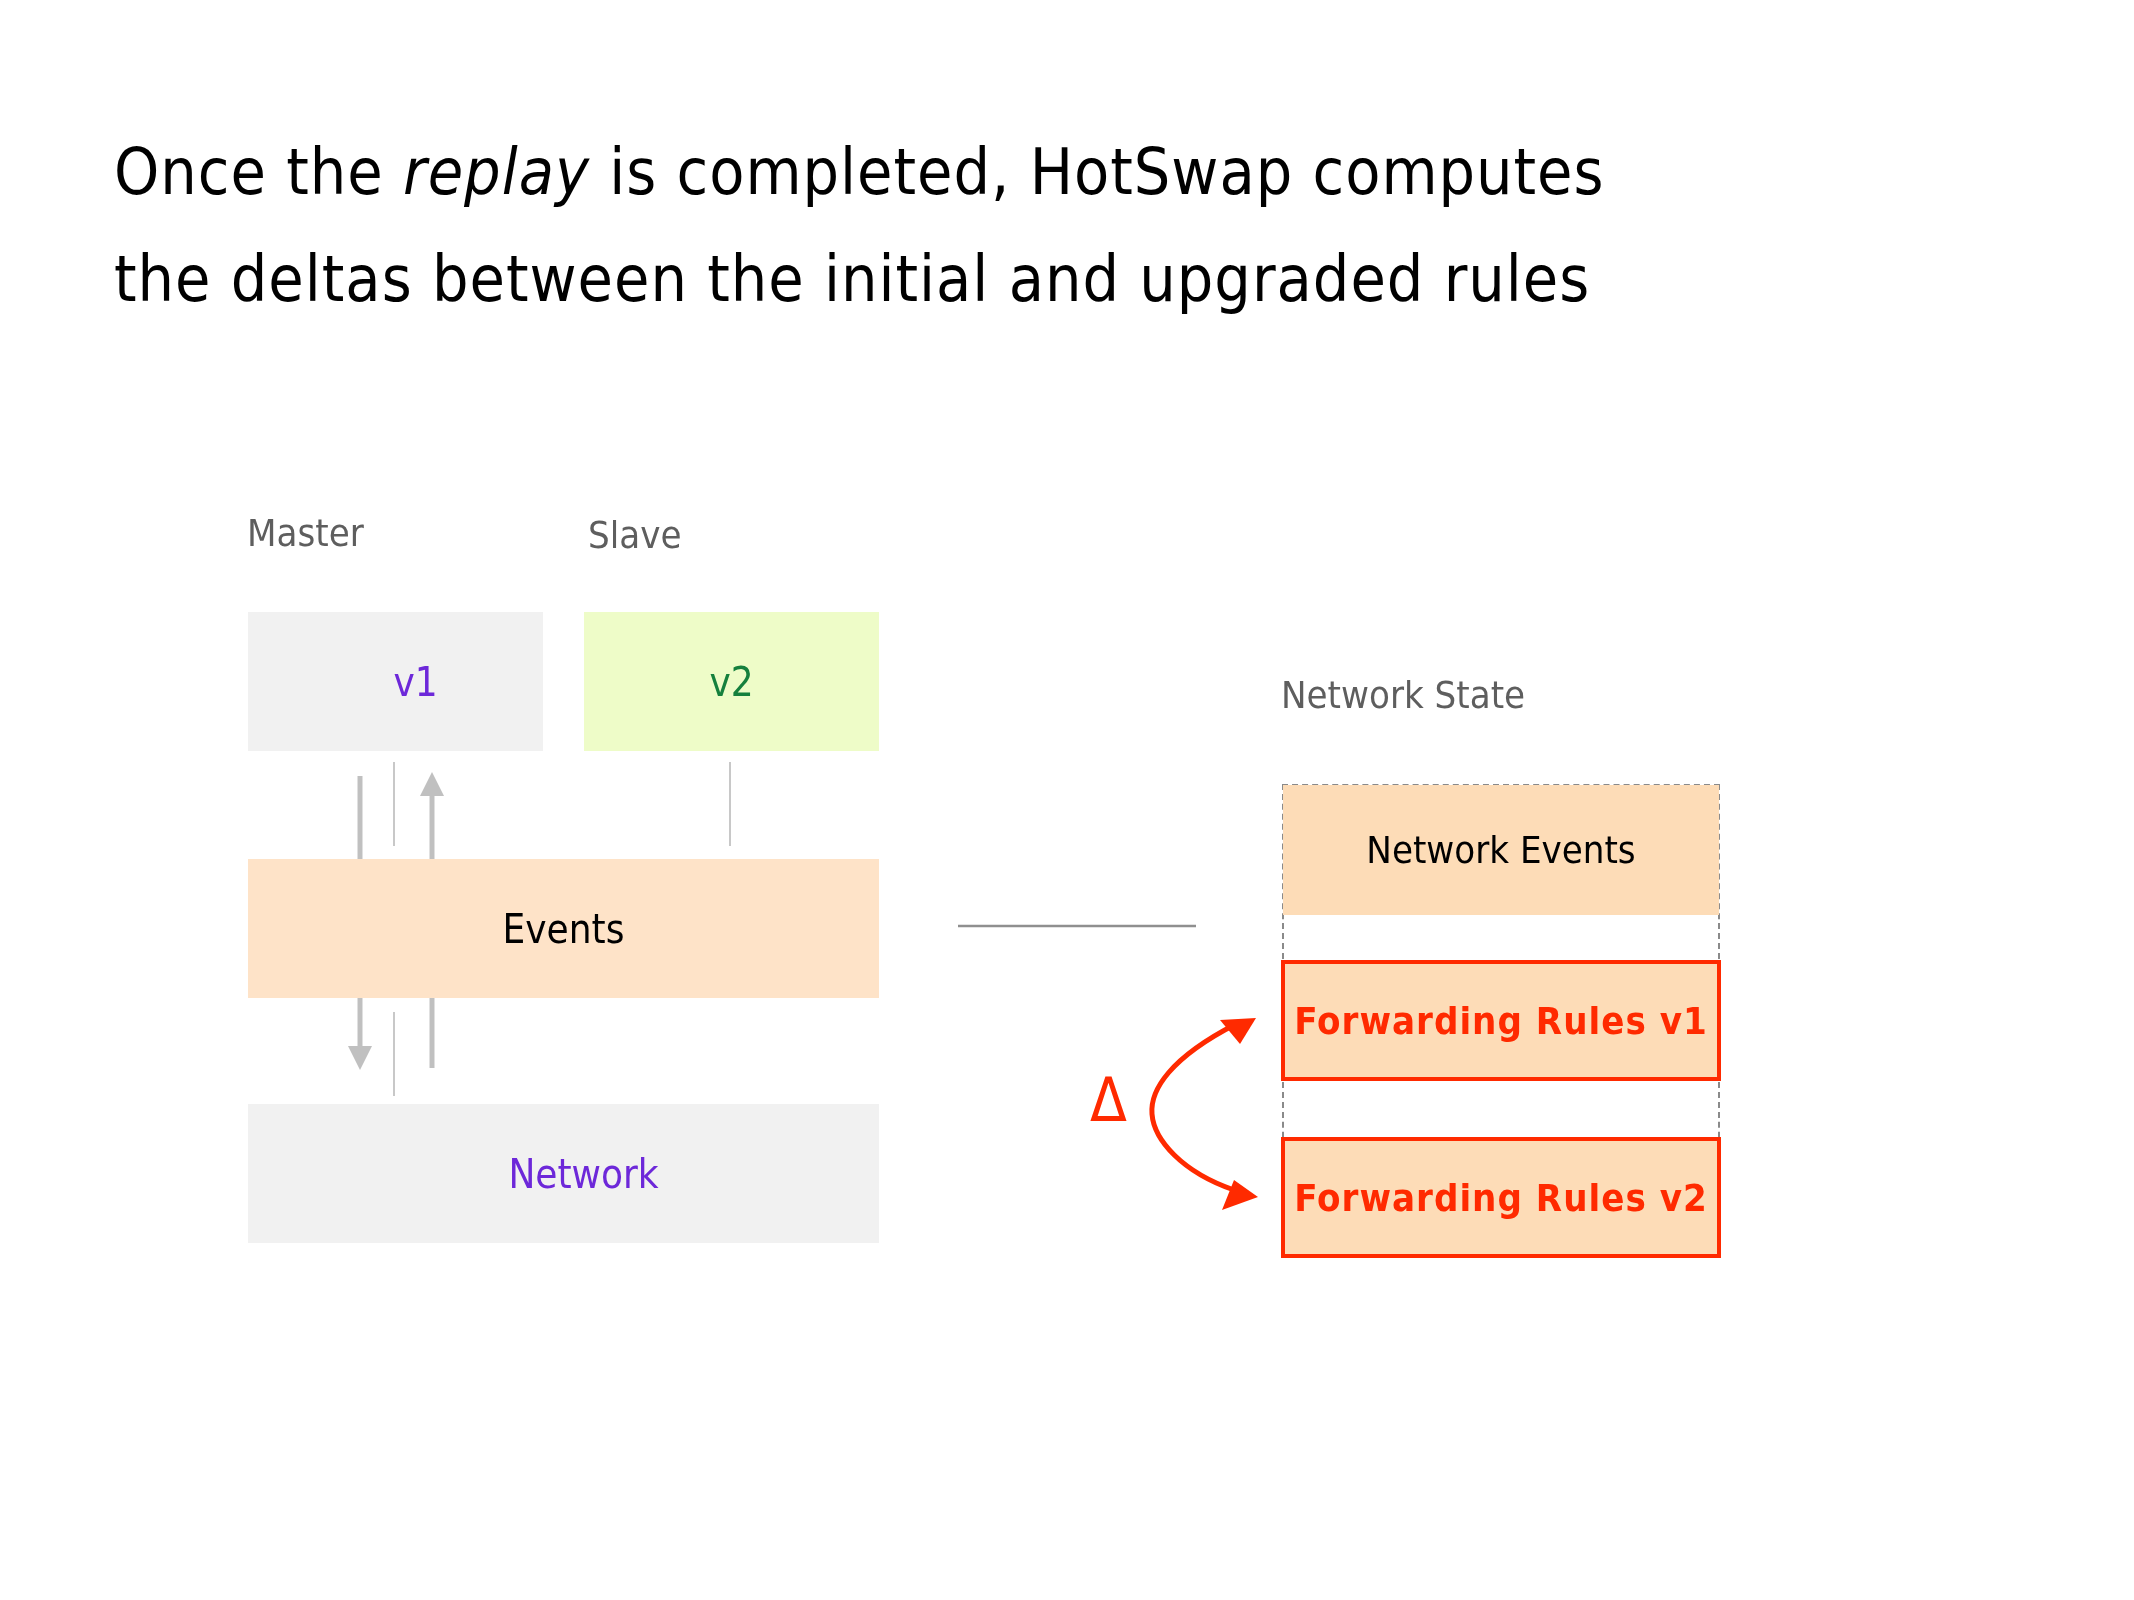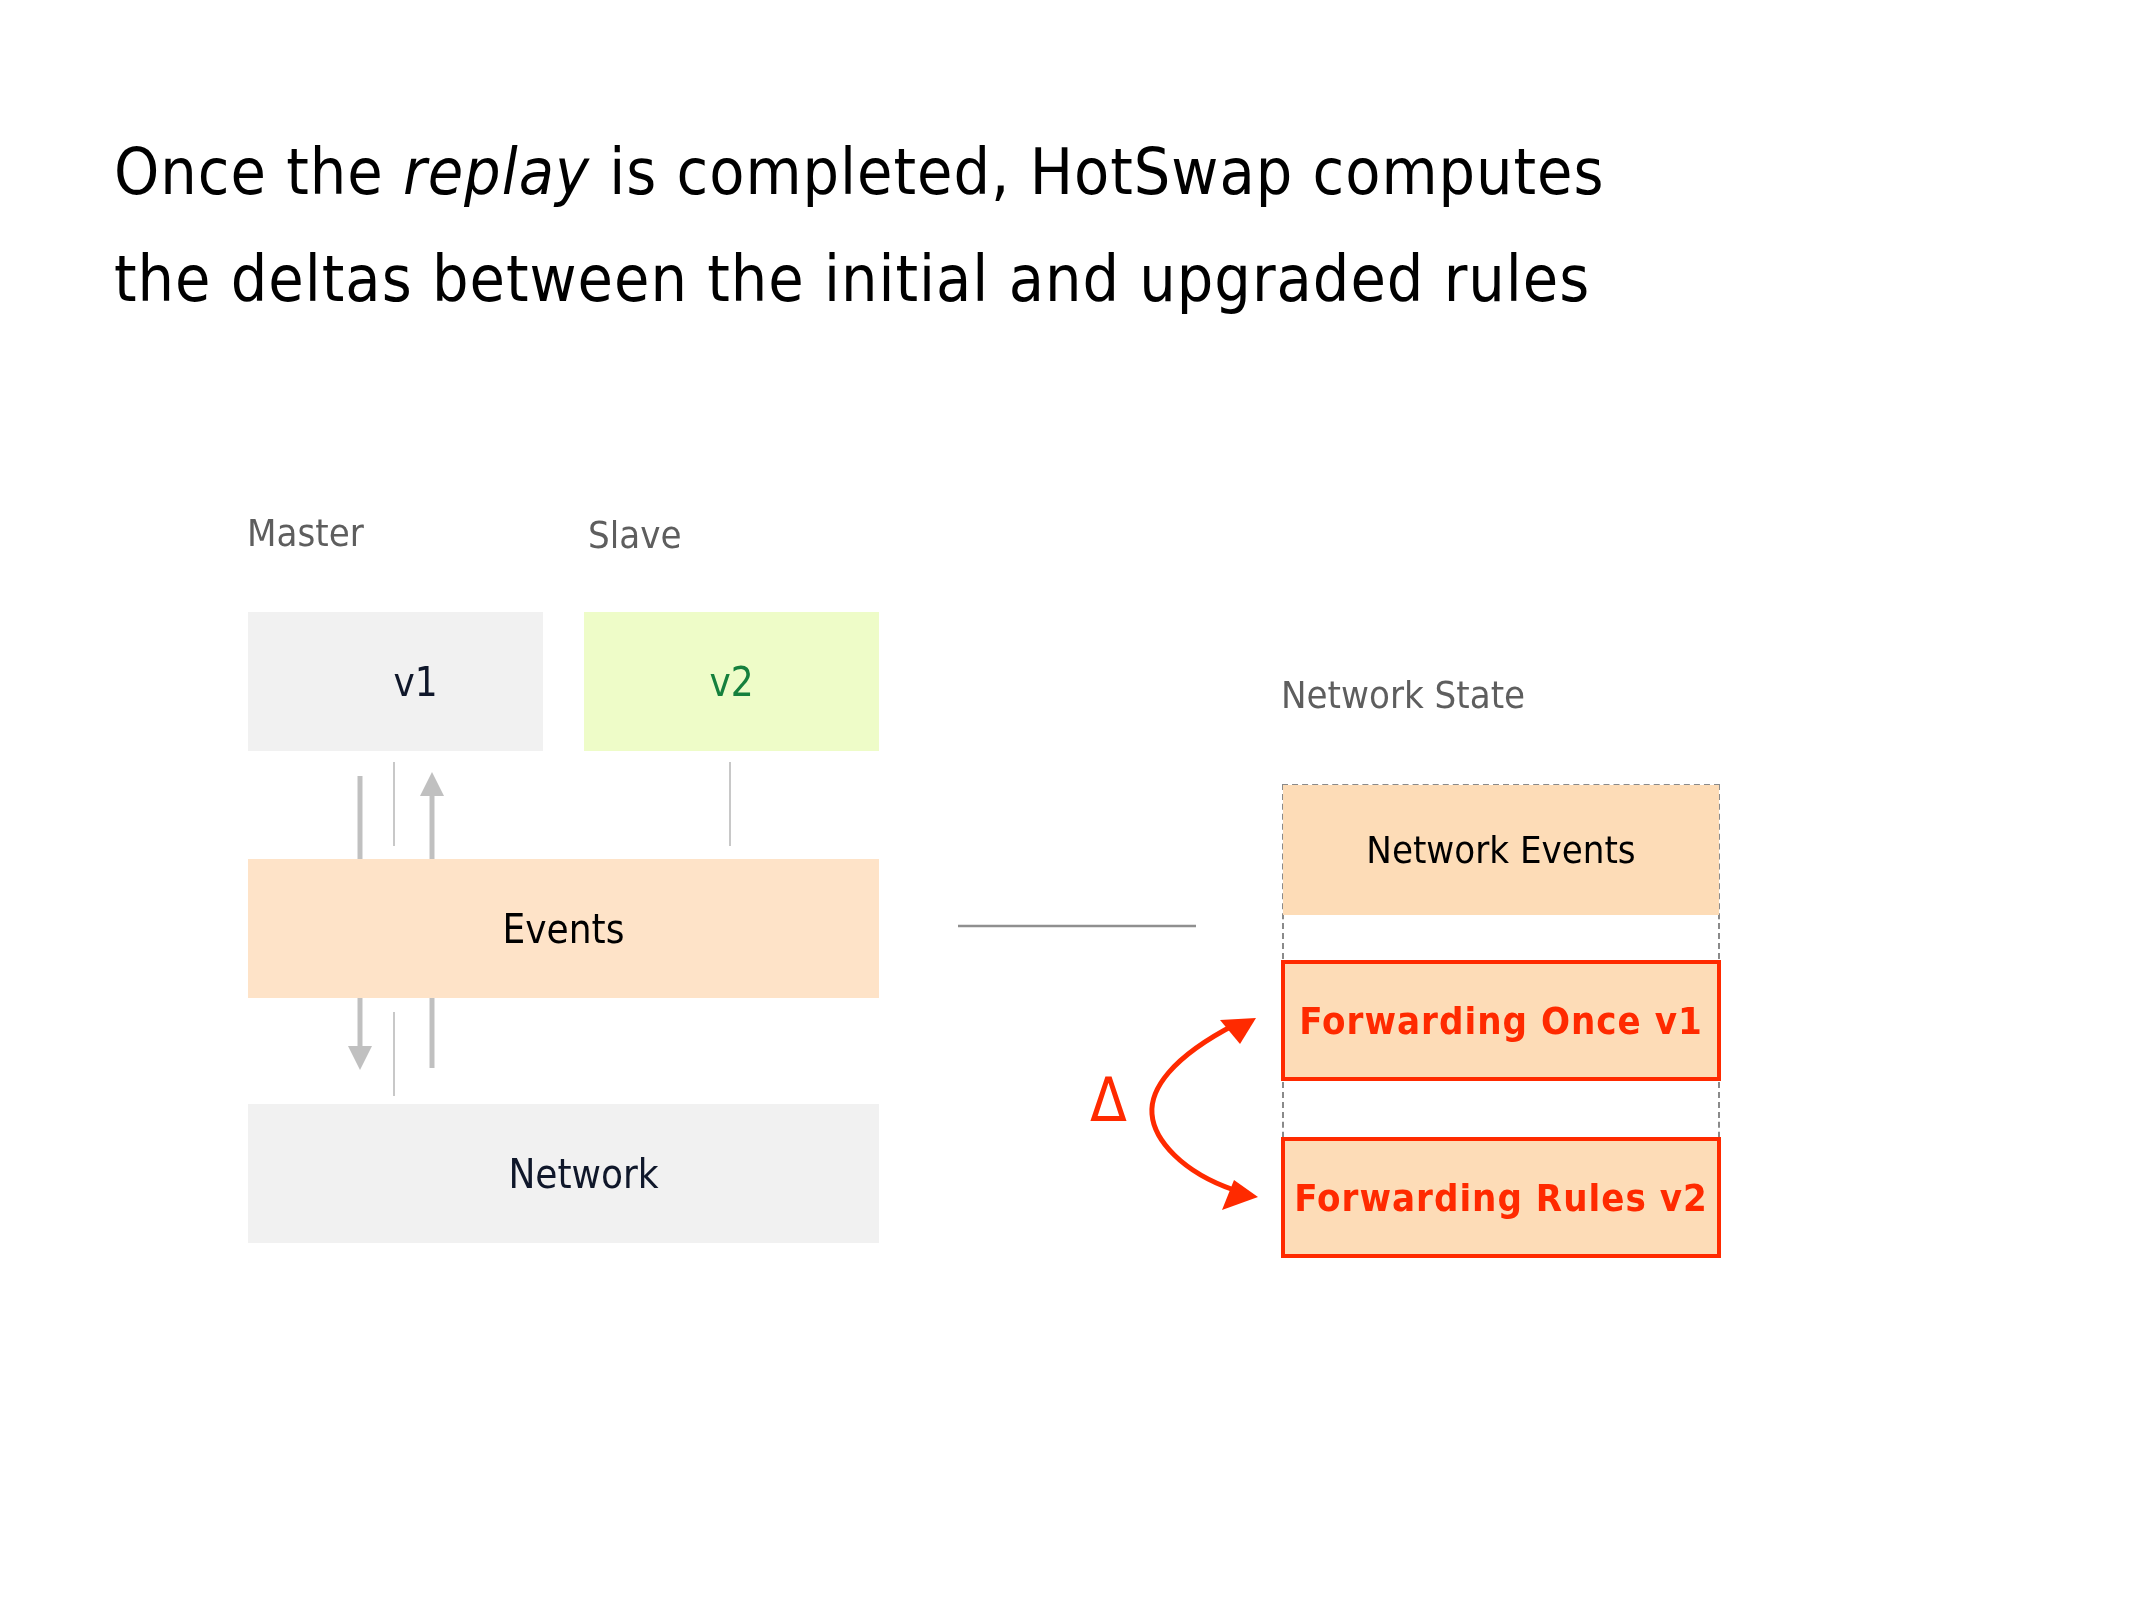--- a/index.html
+++ b/index.html
@@ -3,21 +3,21 @@
 <meta charset="utf-8">
 <style>
   html, body { margin: 0; padding: 0; background: #ffffff; }
   body { width: 2134px; height: 1600px; position: relative; overflow: hidden;
          font-family: "DejaVu Sans Condensed", "DejaVu Sans", "Liberation Sans", sans-serif; }
   .abs { position: absolute; }
   .title { left: 114px; font-size: 64px; color: #000; white-space: nowrap; letter-spacing: 1px; line-height: 1; }
   .title em { font-style: italic; }
   .label { font-size: 38px; color: #5e5e5e; white-space: nowrap; line-height: 1; text-align: center; }
   .box { display: flex; align-items: center; justify-content: center; font-size: 40px; box-sizing: border-box; }
-  .grey { background: #f1f1f1; color: #0f172a; padding-left: 40px; }
+  .grey { background: #f1f1f1; color: #6d28d9; padding-left: 40px; }
   .green { background: #eefcc8; color: #15803d; }
   .peach { background: #fee3c8; color: #000; }
   .ne { background: #fddcb7; color: #000; font-size: 38px; }
   .fr { background: #fddcb7; border: 4px solid #ff2a00; color: #ff2a00; font-weight: bold; font-size: 38px; letter-spacing: 1px; }
   .dashed { border: 2px dashed #8a8a8a; box-sizing: border-box; }
   svg { position: absolute; left: 0; top: 0; }
 </style>
 </head>
 <body>
 
@@ -41,21 +41,21 @@
 </div>
 <div class="abs box grey" style="left:248px; top:1104px; width:631px; height:139px;">
   <span>Network</span>
 </div>
 
 <div class="abs dashed" style="left:1282px; top:784px; width:438px; height:473px;"></div>
 <div class="abs box ne" style="left:1283px; top:785px; width:436px; height:130px;">
   <span>Network Events</span>
 </div>
 <div class="abs box fr" style="left:1281px; top:960px; width:440px; height:121px;">
-  <span>Forwarding Once v1</span>
+  <span>Forwarding Rules v1</span>
 </div>
 <div class="abs box fr" style="left:1281px; top:1137px; width:440px; height:121px;">
   <span>Forwarding Rules v2</span>
 </div>
 
 <svg width="2134" height="1600">
   <defs>
     <marker id="greyHead" markerWidth="6" markerHeight="6" refX="3" refY="3" orient="auto" markerUnits="strokeWidth">
       <path d="M0,0 L6,3 L0,6 Z" fill="#c0c0c0"></path>
     </marker>

